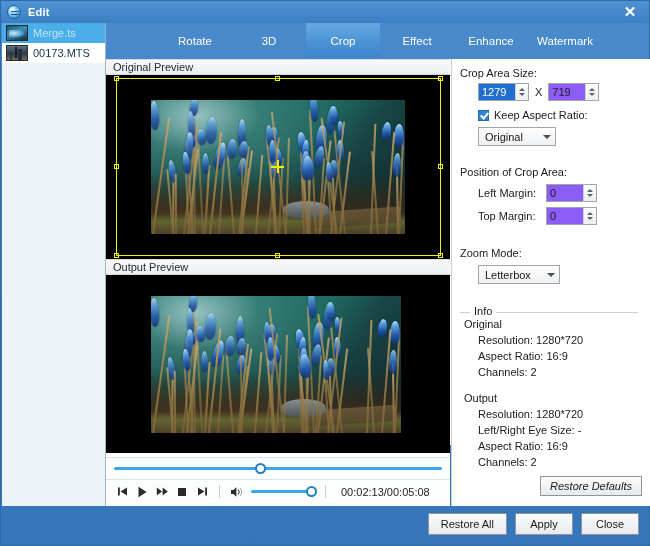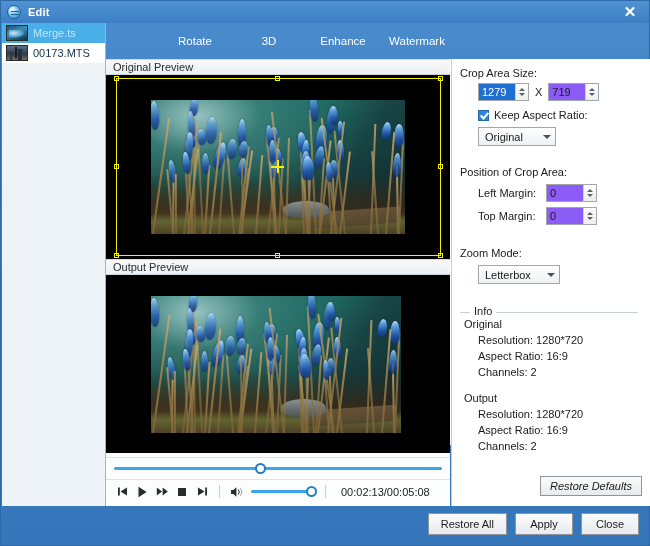--- a/index.html
+++ b/index.html
@@ -273,20 +273,22 @@
     </div>
     <div class="file-item">
       <div class="thumb t2"></div>
       <span class="file-label">00173.MTS</span>
     </div>
   </div>
 
   <div class="tabbar">
     <div class="tab">Rotate</div>
     <div class="tab">3D</div>
+    <div class="tab active">Crop</div>
+    <div class="tab">Effect</div>
     <div class="tab">Enhance</div>
     <div class="tab">Watermark</div>
   </div>
 
   <div class="content">
 
     <div class="prevcol">
 
       <div class="panelhdr">
         <span>Original Preview</span>
@@ -619,20 +621,21 @@
         <div class="fs-line"></div>
         <div class="fs-legend">Info</div>
 
         <div class="info-h">Original</div>
         <div class="info-i">Resolution: 1280*720</div>
         <div class="info-i">Aspect Ratio: 16:9</div>
         <div class="info-i">Channels: 2</div>
 
         <div class="info-h" style="margin-top:14px;">Output</div>
         <div class="info-i">Resolution: 1280*720</div>
+        <div class="info-i">Left/Right Eye Size: -</div>
         <div class="info-i">Aspect Ratio: 16:9</div>
         <div class="info-i">Channels: 2</div>
       </div>
 
       <button class="btn restore-defaults">Restore Defaults</button>
     </div>
   </div>
 
   <div class="footer">
     <button class="btn">Restore All</button>

